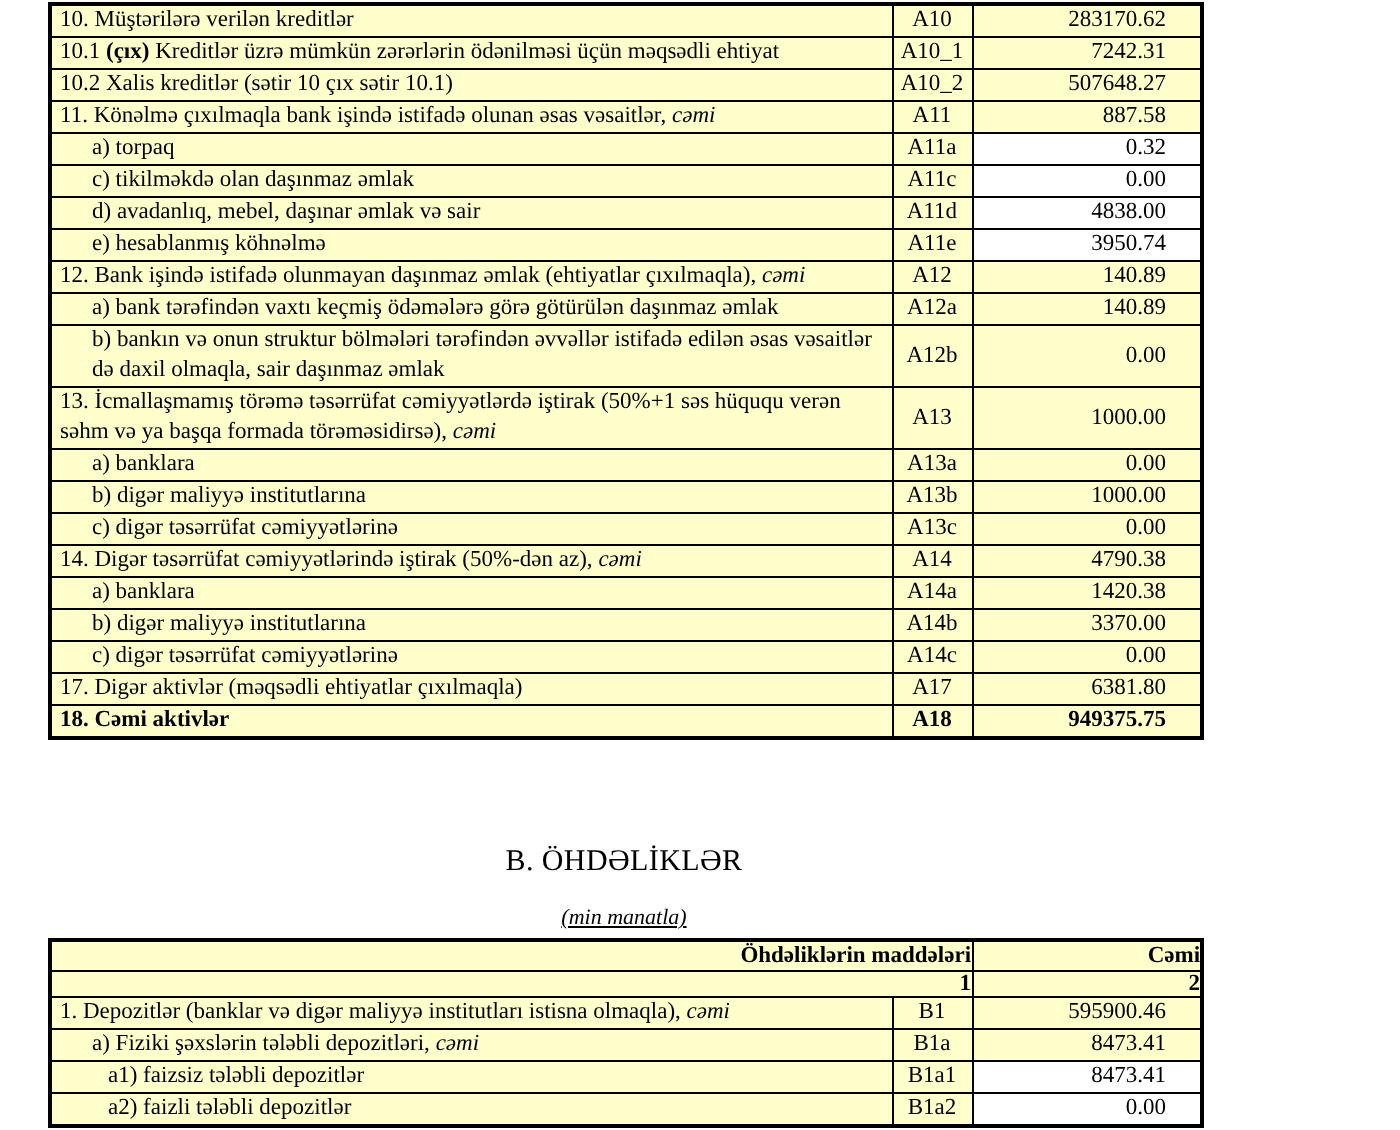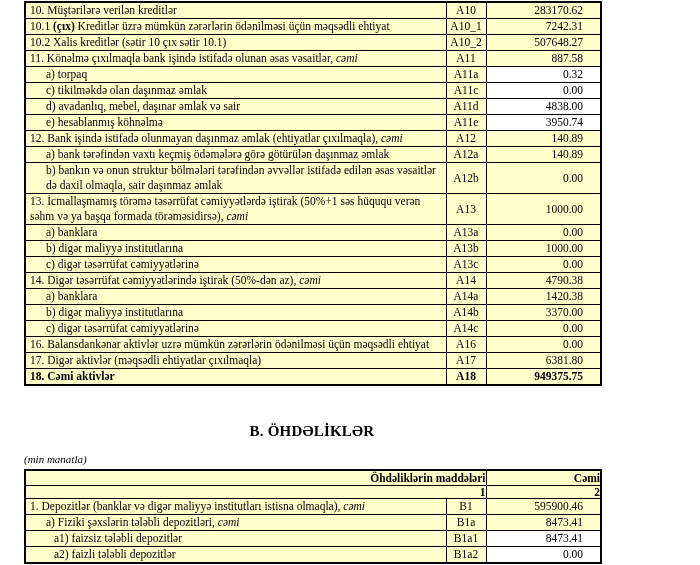--- a/index.html
+++ b/index.html
@@ -40,26 +40,26 @@
 
   #liab-table thead td {
     text-align: right;
     font-weight: bold;
   }
   #liab-table tr.hdr  td { line-height: 14px; }
   #liab-table tr.hdr2 td { line-height: 12px; }
 
   .heading {
     position: absolute; top: 423px; left: 1px; width: 576px;
-    text-align: center; font-weight: bold; font-size: 15px;
+    text-align: center; font-weight: normal; font-size: 15px;
     letter-spacing: 0.2px; color: #000;
   }
   .unit-note {
     position: absolute; top: 453px; left: 1px; width: 576px;
-    text-align: left; font-style: italic; font-size: 11px; color: #000;
+    text-align: center; font-style: italic; font-size: 11px; color: #000; text-decoration: underline;
   }
 </style>
 </head>
 <body>
 
 <div class="page">
 
   <table id="assets-table">
     <colgroup>
       <col style="width:421px">
@@ -153,25 +153,20 @@
           <td class="c-value">1420.38</td>
         </tr>
         <tr>
           <td class="c-label ind1"><span>b) digər maliyyə institutlarına</span></td>
           <td class="c-code">A14b</td>
           <td class="c-value">3370.00</td>
         </tr>
         <tr>
           <td class="c-label ind1"><span>c) digər təsərrüfat cəmiyyətlərinə</span></td>
           <td class="c-code">A14c</td>
-          <td class="c-value">0.00</td>
-        </tr>
-        <tr>
-          <td class="c-label"><span>16. Balansdankənar aktivlər uzrə mümkün zərərlərin ödənilməsi üçün məqsədli ehtiyat</span></td>
-          <td class="c-code">A16</td>
           <td class="c-value">0.00</td>
         </tr>
         <tr>
           <td class="c-label"><span>17. Digər aktivlər (məqsədli ehtiyatlar çıxılmaqla)</span></td>
           <td class="c-code">A17</td>
           <td class="c-value">6381.80</td>
         </tr>
         <tr class="bold">
           <td class="c-label"><span>18. Cəmi aktivlər</span></td>
           <td class="c-code">A18</td>

